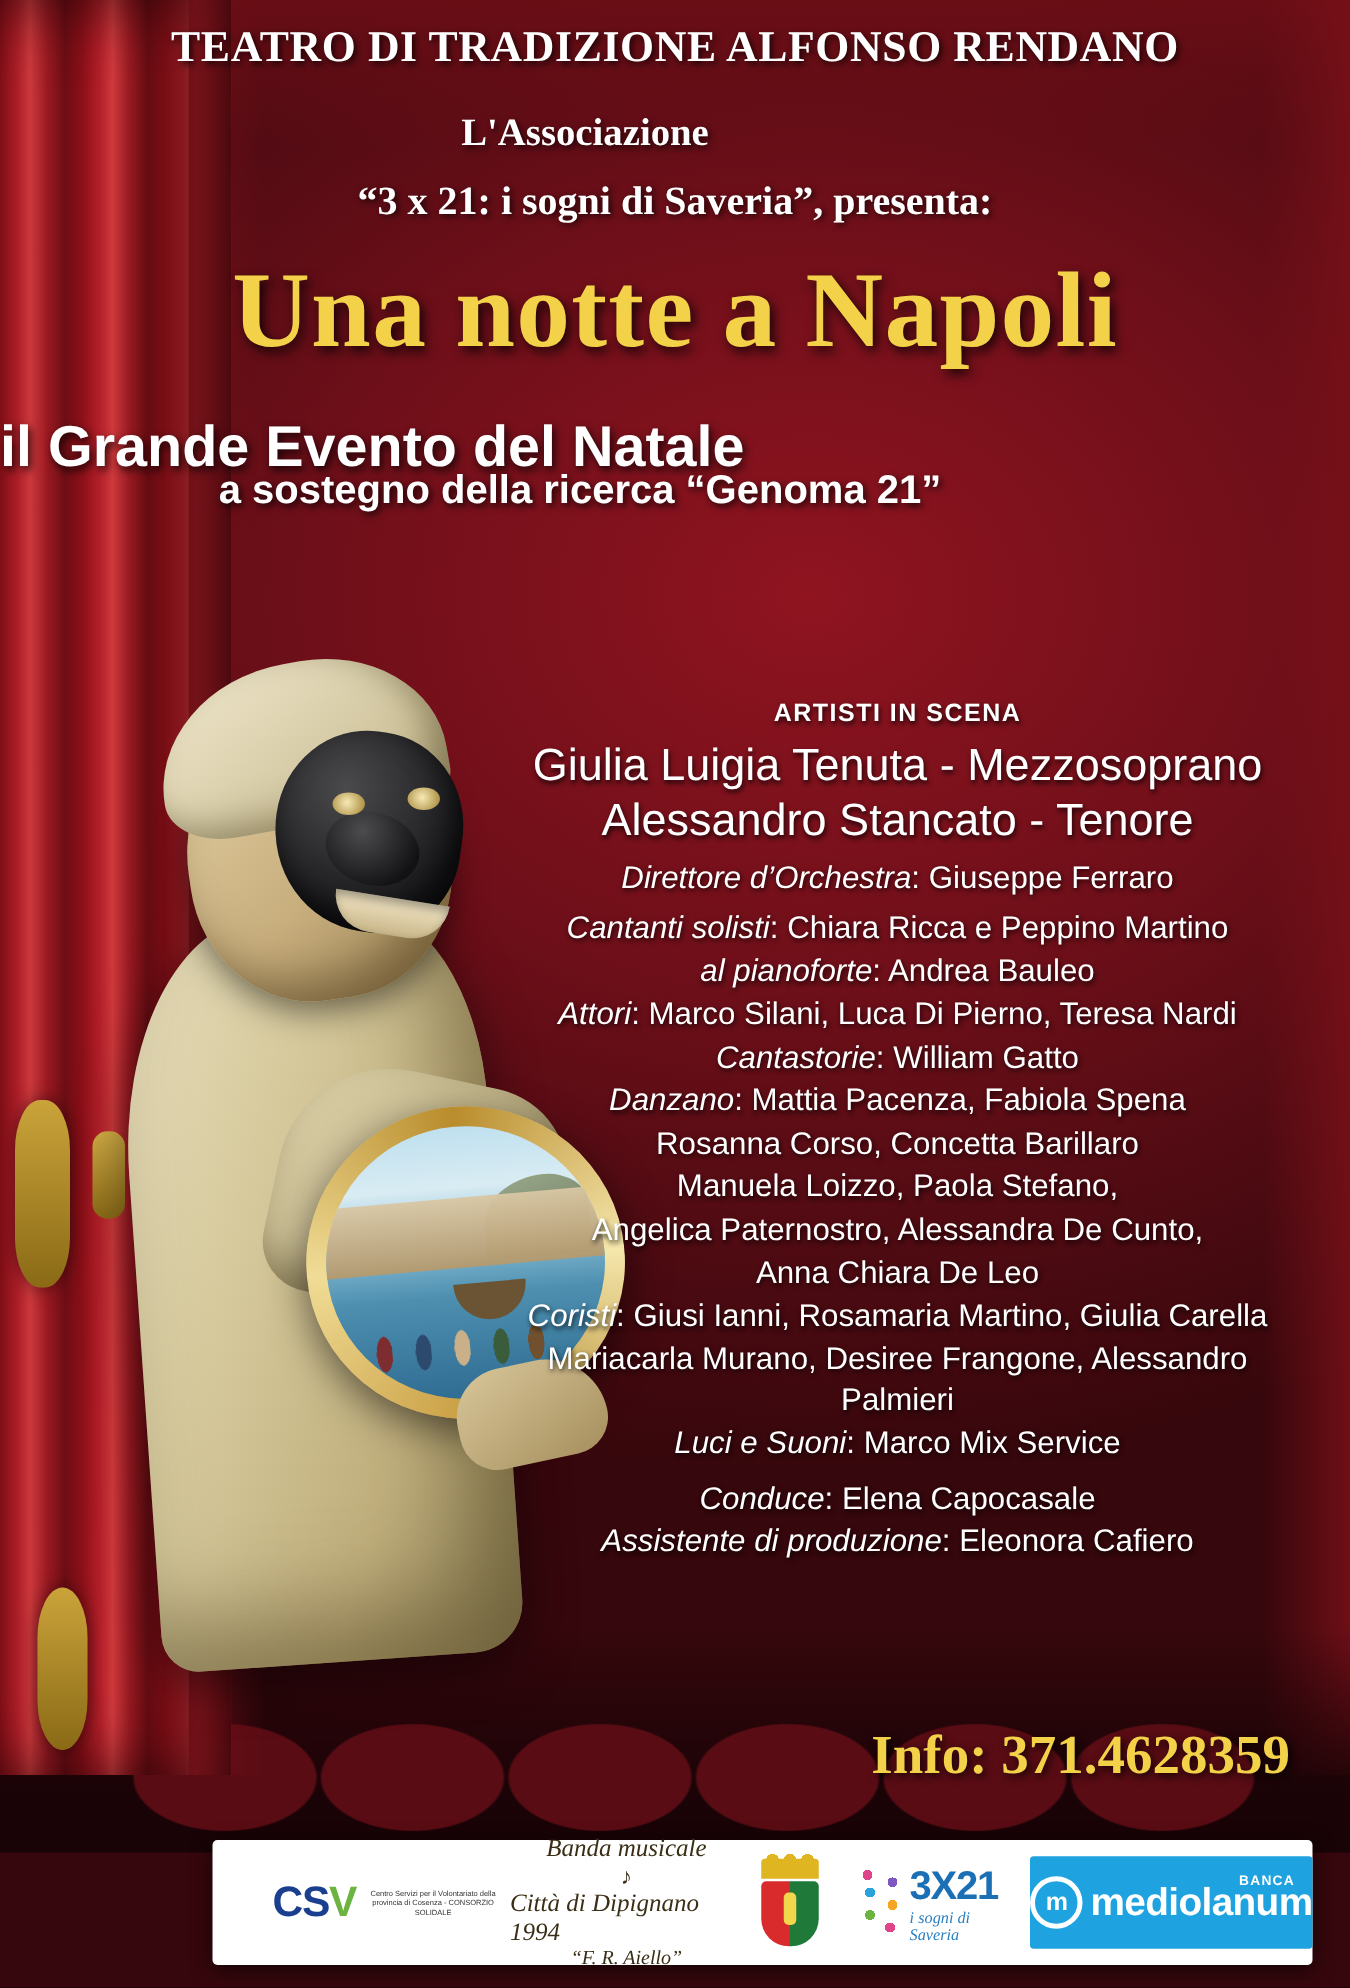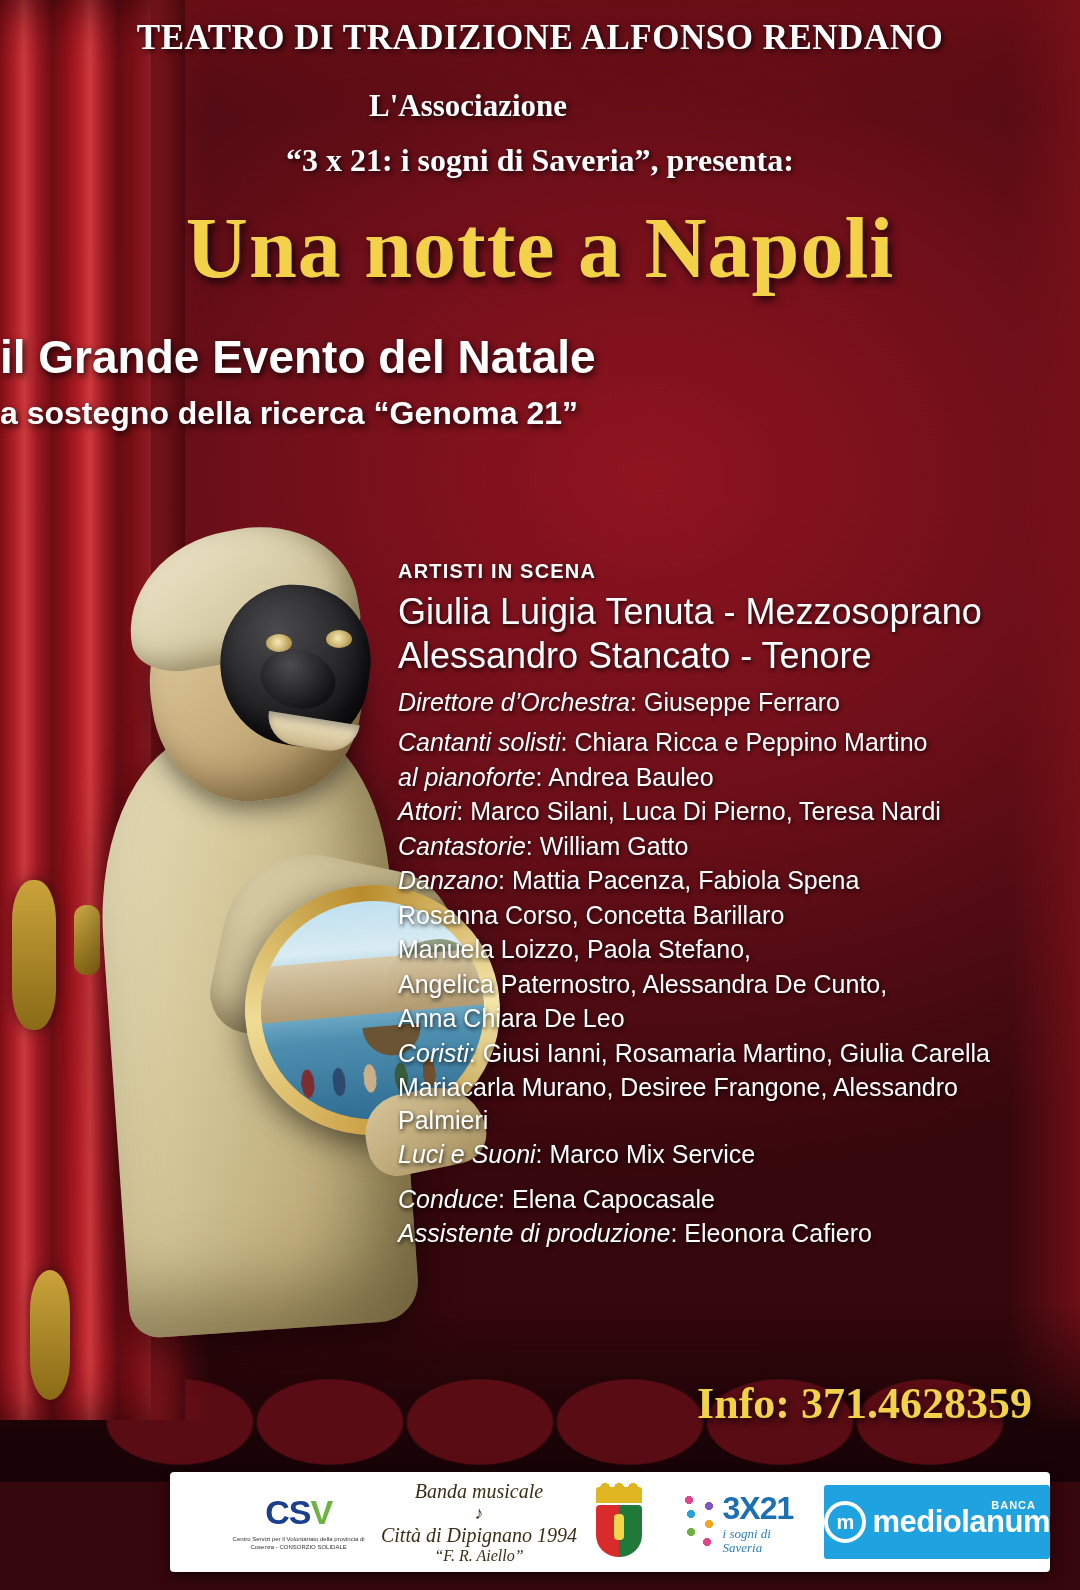--- a/index.html
+++ b/index.html
@@ -283,22 +283,22 @@
     position: absolute;
     top: 330px; left: 0; width: 1080px;
     text-align: left;
     color: #ffffff;
     font-weight: bold;
     font-size: 46px;
     text-shadow: 2px 3px 7px rgba(0,0,0,.8);
   }
   .subtitle2 {
     position: absolute;
-    top: 395px; left: 0; width: 928px;
-    text-align: left;
+    top: 373px; left: 0; width: 928px;
+    text-align: center;
     color: #ffffff;
     font-weight: bold;
     font-size: 32px;
     text-shadow: 2px 3px 6px rgba(0,0,0,.8);
   }
   .datetime {
     position: absolute;
     top: 470px; left: 0; width: 1080px;
     text-align: center;
     color: #ffffff;
@@ -306,21 +306,21 @@
     font-weight: bold;
     font-size: 54px;
     text-shadow: 2px 3px 8px rgba(0,0,0,.8);
   }
 
   .cast {
     position: absolute;
     top: 560px;
     right: 42px;
     width: 640px;
-    text-align: left;
+    text-align: center;
     color: #ffffff;
     text-shadow: 1px 2px 4px rgba(0,0,0,.8);
   }
   .cast .cast-head {
     font-size: 20px;
     letter-spacing: 1.2px;
     font-weight: bold;
     margin-bottom: 8px;
   }
   .cast .lead {
@@ -364,21 +364,21 @@
     z-index: 7;
     box-shadow: 0 4px 16px rgba(0,0,0,.6);
   }
   .sp {
     display: flex;
     align-items: center;
     justify-content: center;
     height: 100%;
     position: relative;
   }
-  .sp-csv { width: 190px; flex-direction: column; padding-left: 48px; }
+  .sp-csv { width: 190px; flex-direction: row; padding-left: 48px; }
   .csv-mark {
     font-family: "Liberation Sans", sans-serif;
     font-weight: bold;
     font-size: 34px;
     color: #1b3f8f;
     letter-spacing: -1px;
   }
   .csv-mark .v { color: #6cb33f; }
   .csv-sub {
     font-size: 6px;

